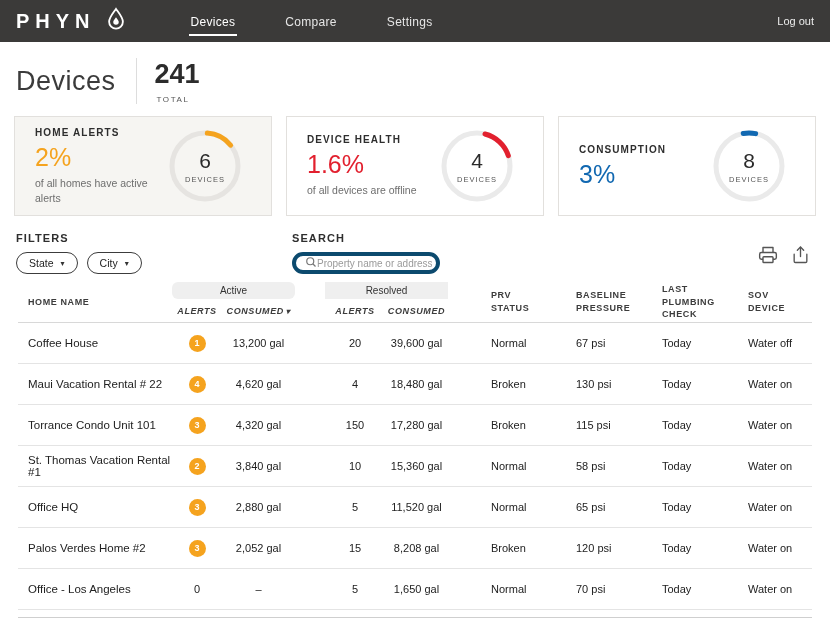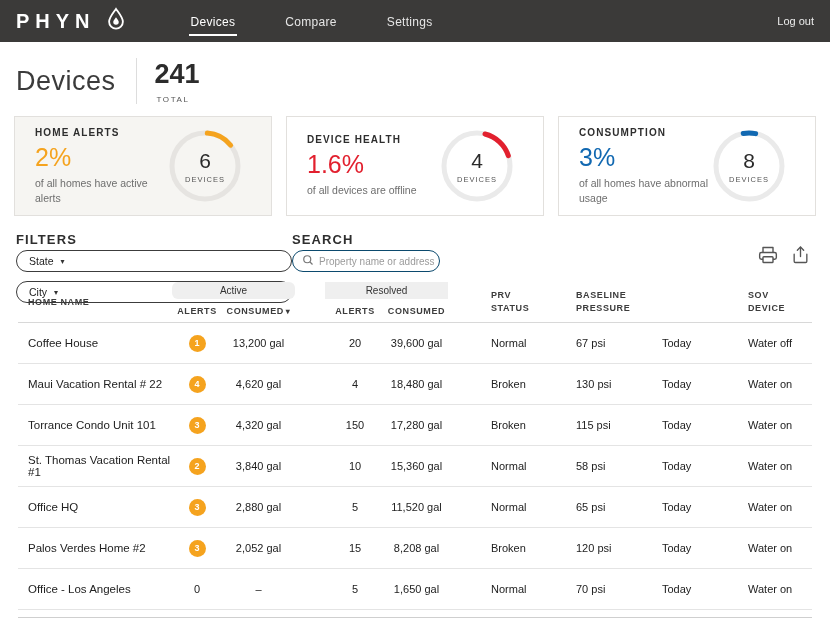--- a/index.html
+++ b/index.html
@@ -32,41 +32,41 @@
   .card-percent { font-size:25px; font-weight:500; margin-top:5px; }
   .card-desc { font-size:10.5px; color:#6e6e6e; margin-top:4px; line-height:1.35; max-width:130px; }
   .gauge { position:relative; width:80px; height:80px; margin-right:6px; }
   .gauge svg { width:80px; height:80px; display:block; }
   .gauge-center { position:absolute; inset:0; display:flex; flex-direction:column; align-items:center; justify-content:center; }
   .gauge-num { font-size:21px; font-weight:400; color:#2a2a2a; }
   .gauge-lab { font-size:7.5px; letter-spacing:1px; color:#555; margin-top:2px; }
 
   
   .controls { display:flex; align-items:flex-start; padding:16px 20px 0 16px; height:56px; }
-  .block-label { font-size:13px; font-weight:700; letter-spacing:1.1px; color:#2e2e2e; margin-bottom:3px; }
+  .block-label { font-size:11px; font-weight:700; letter-spacing:1.1px; color:#2e2e2e; margin-bottom:8px; }
   .filters-block { width:276px; }
-  .pills { display:flex; gap:9px;flex-direction:column; }
+  .pills { display:flex; gap:9px; }
   .pill { border:1px solid #3c3c3c; border-radius:12px; padding:4px 12px; font-size:10.5px; color:#222; background:#fff; display:flex; align-items:center; gap:7px; cursor:pointer; }
   .pill .caret { font-size:8px; color:#333; }
-  .search-input-wrap { border:1px solid #0c4a6e; border-radius:12px; height:22px; width:148px; display:flex; align-items:center; padding:0 9px; gap:5px; background:#fff; }
+  .search-input-wrap { border:4px solid #0c4a6e; border-radius:12px; height:22px; width:148px; display:flex; align-items:center; padding:0 9px; background:#fff; }
   .search-input-wrap input { border:none; outline:none; font-size:10px; color:#333; width:115px; font-family:"Liberation Sans",sans-serif; background:transparent; }
   .search-input-wrap input::placeholder { color:#9a9a9a; }
   .io-icons { margin-left:auto; display:flex; gap:13px; align-self:flex-end; padding-bottom:3px; }
   .io-icon { cursor:pointer; color:#555; }
 
   
   .table { margin:10px 18px 0; }
   .tgrid { display:grid; grid-template-columns:154px 50px 73px 30px 60px 63px 43px 85px 86px 86px 64px; }
   .thead { grid-template-rows:17px 23px; border-bottom:1px solid #d8d8d8; }
   .band { background:#efefef; font-size:10px; color:#333; text-align:center; line-height:17px; grid-row:1; }
   .band-active { grid-column:2/4;border-radius:6px; }
   .band-resolved { grid-column:5/7; }
   .th { font-size:9px; letter-spacing:.6px; color:#3c3c3c; font-weight:600; }
   .th-home { grid-column:1; grid-row:1/3; align-self:center; padding-left:10px; }
-  .th-sub { grid-row:2; align-self:center; text-align:center; }
+  .th-sub { grid-row:2; align-self:center; text-align:center;font-style:italic; }
   .th-sub.sorted { font-weight:800; }
   .sort-caret { font-size:8px; margin-left:2px; }
   .th-right { grid-row:1/3; align-self:center; white-space:pre-line; line-height:1.4; }
   .trow { height:41px; align-items:center; border-bottom:1px solid #e4e4e4; font-size:11px; color:#222; cursor:pointer; }
   .td-name { padding-left:10px; font-size:11.5px; }
   .td-center { text-align:center; }
   .badge { display:inline-flex; width:17px; height:17px; border-radius:50%; color:#fff; font-size:9px; font-weight:700; align-items:center; justify-content:center; }
   .bottom-stub { margin:7px 0 0; border-top:1px solid #cfcfcf; }
 </style>
 </head>
@@ -133,21 +133,20 @@
         <span class="gauge-num">4</span>
         <span class="gauge-lab">DEVICES</span>
       </div>
     </div>
   </div>
 
   <div class="card">
     <div class="card-left">
       <span class="card-label">CONSUMPTION</span>
       <span class="card-percent" style="color: rgb(17, 104, 177);">3%</span>
-      <span class="card-desc">of all homes have abnormal usage</span>
     </div>
     <div class="gauge">
       <svg viewBox="0 0 80 80">
         <circle cx="40" cy="40" r="33" fill="none" stroke="#eaeaea" stroke-width="5"></circle>
         <circle class="gauge-arc" cx="40" cy="40" r="33" fill="none" stroke-width="5" stroke-linecap="round" stroke="#1168B1" stroke-dasharray="12.4 207.3" transform="rotate(-100 40 40)"></circle>
       </svg>
       <div class="gauge-center">
         <span class="gauge-num">8</span>
         <span class="gauge-lab">DEVICES</span>
       </div>
@@ -205,20 +204,23 @@
     <span class="band band-active">Active</span>
     <span class="band band-resolved">Resolved</span>
     <span class="th th-sub" style="grid-column:2">ALERTS</span>
     <span class="th th-sub sorted" style="grid-column:3"><span>CONSUMED</span><span class="sort-caret">▾</span></span>
     <span class="th th-sub" style="grid-column:5">ALERTS</span>
     <span class="th th-sub" style="grid-column:6">CONSUMED</span>
     <span class="th th-right" style="grid-column:8">PRV
 STATUS</span>
     <span class="th th-right" style="grid-column:9">BASELINE
 PRESSURE</span>
+    <span class="th th-right" style="grid-column:10">LAST
+PLUMBING
+CHECK</span>
     <span class="th th-right" style="grid-column:11">SOV
 DEVICE</span>
   </div>
   <div id="table-body">
       <div class="tgrid trow">
         <div class="td-name">Coffee House</div>
         <div class="td-center"><span class="badge" style="background: rgb(245, 163, 30);">1</span></div>
         <div class="td-center">13,200 gal</div>
         <div></div>
         <div class="td-center">20</div>

